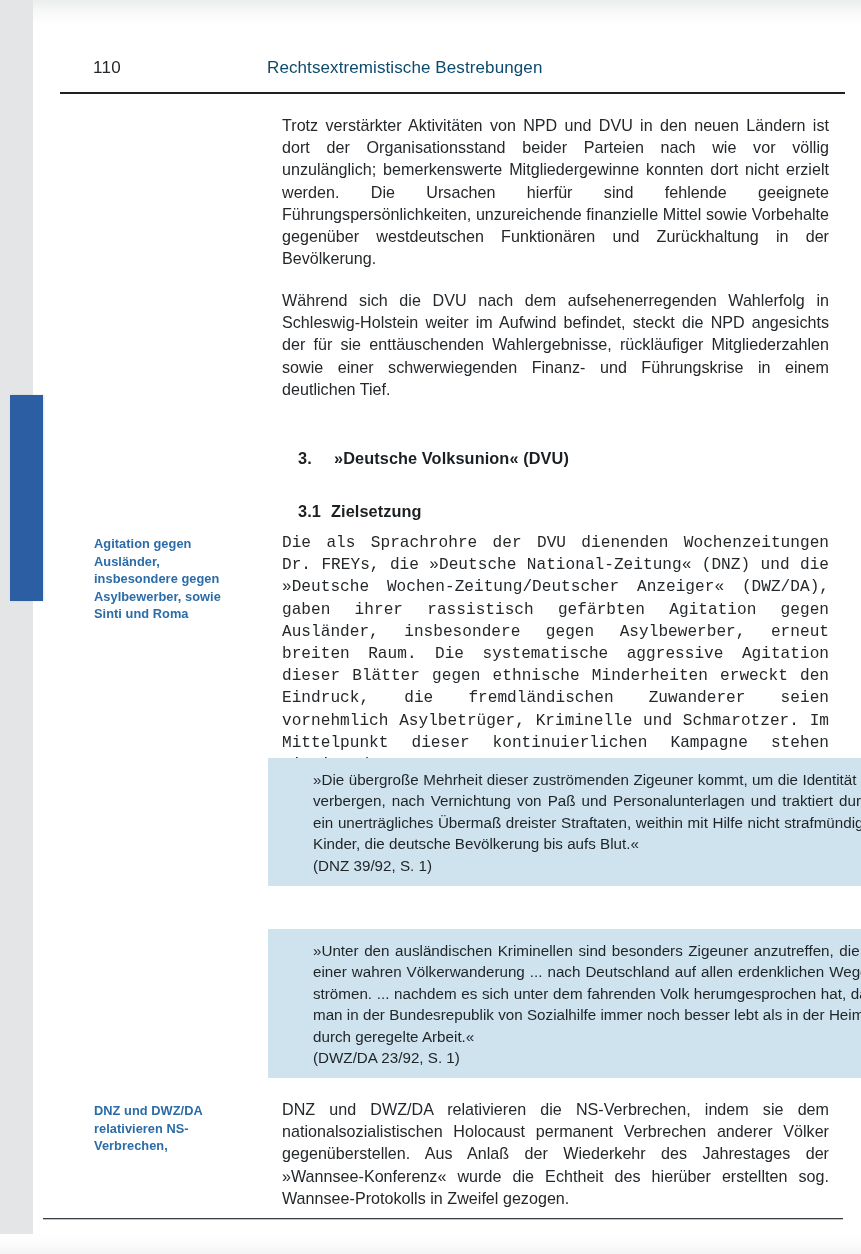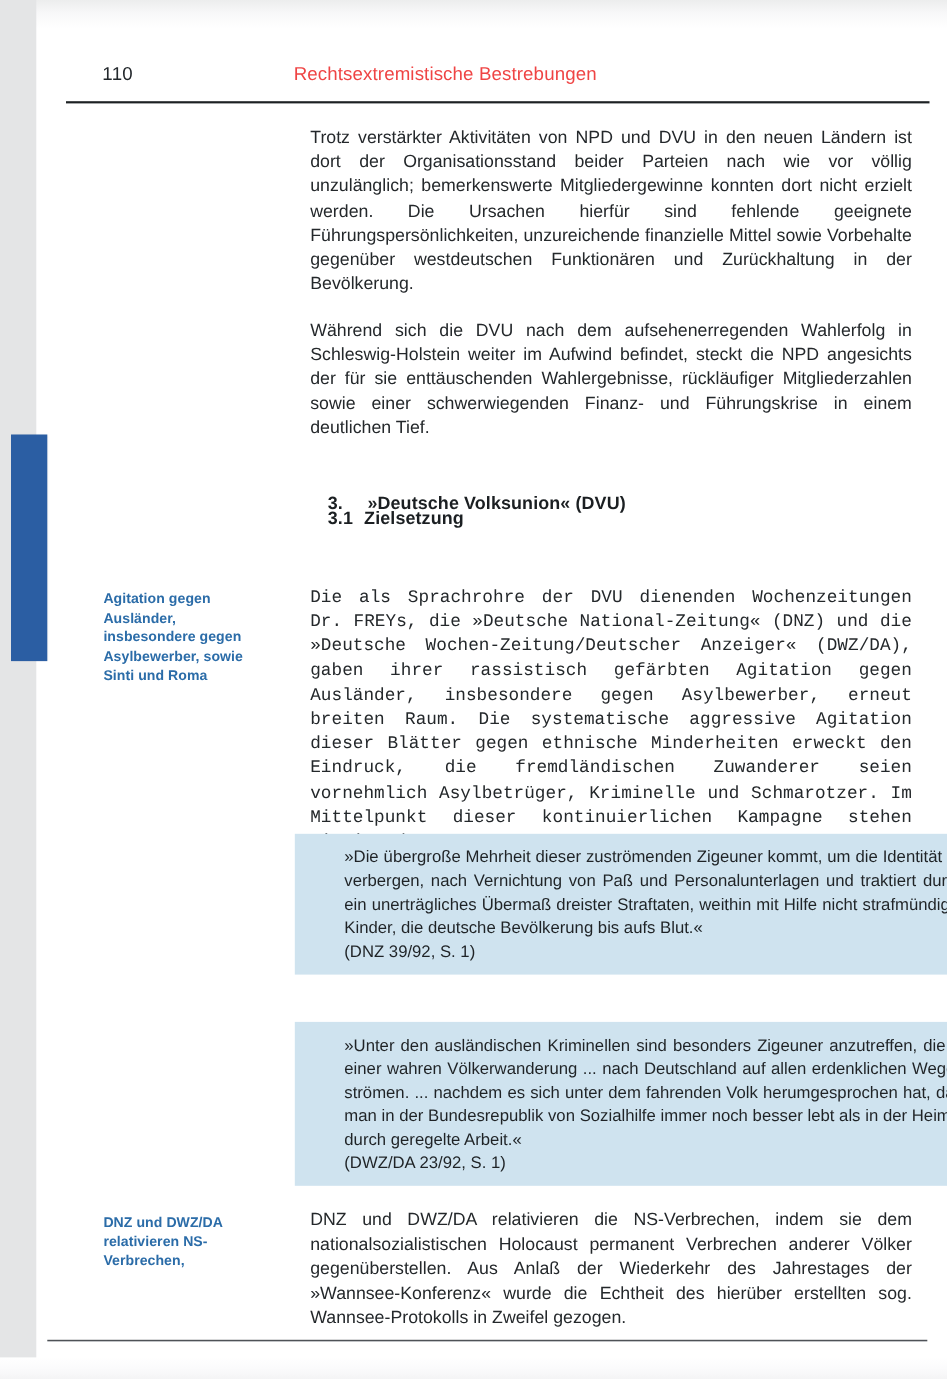--- a/index.html
+++ b/index.html
@@ -61,21 +61,21 @@
     top: 0;
     font-size: 17px;
     color: #23282c;
     letter-spacing: 0.3px;
   }
   .running-title {
     position: absolute;
     left: 174px;
     top: 0;
     font-size: 17px;
-    color: #ef4444;
+    color: #0c4a6e;
     letter-spacing: 0.1px;
   }
   .header-rule {
     position: absolute;
     left: 60px;
     top: 92px;
     width: 785px;
     height: 2px;
     background: #1d2124;
   }
@@ -128,21 +128,21 @@
     position: absolute;
     margin: 0;
     font-size: 16.3px;
     font-weight: bold;
     color: #1b1f22;
     letter-spacing: 0.1px;
     white-space: nowrap;
   }
   .sect-main { top: 449px; }
   .sect-main .sect-num { display: inline-block; width: 36px; }
-  .sect-sub { top: 462px; }
+  .sect-sub { top: 502px; }
   .sect-sub .sect-num { display: inline-block; width: 30px; }
 
   .para3 { top: 532px; font-family: Liberation Mono, monospace; }
 
   
   .quote {
     position: absolute;
     left: 228px;
     width: 621px;
     background: #cfe3ef;

